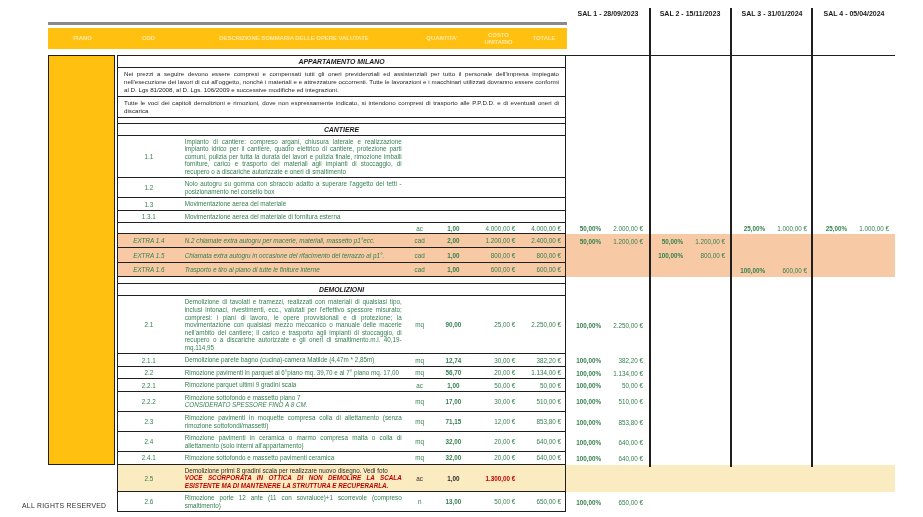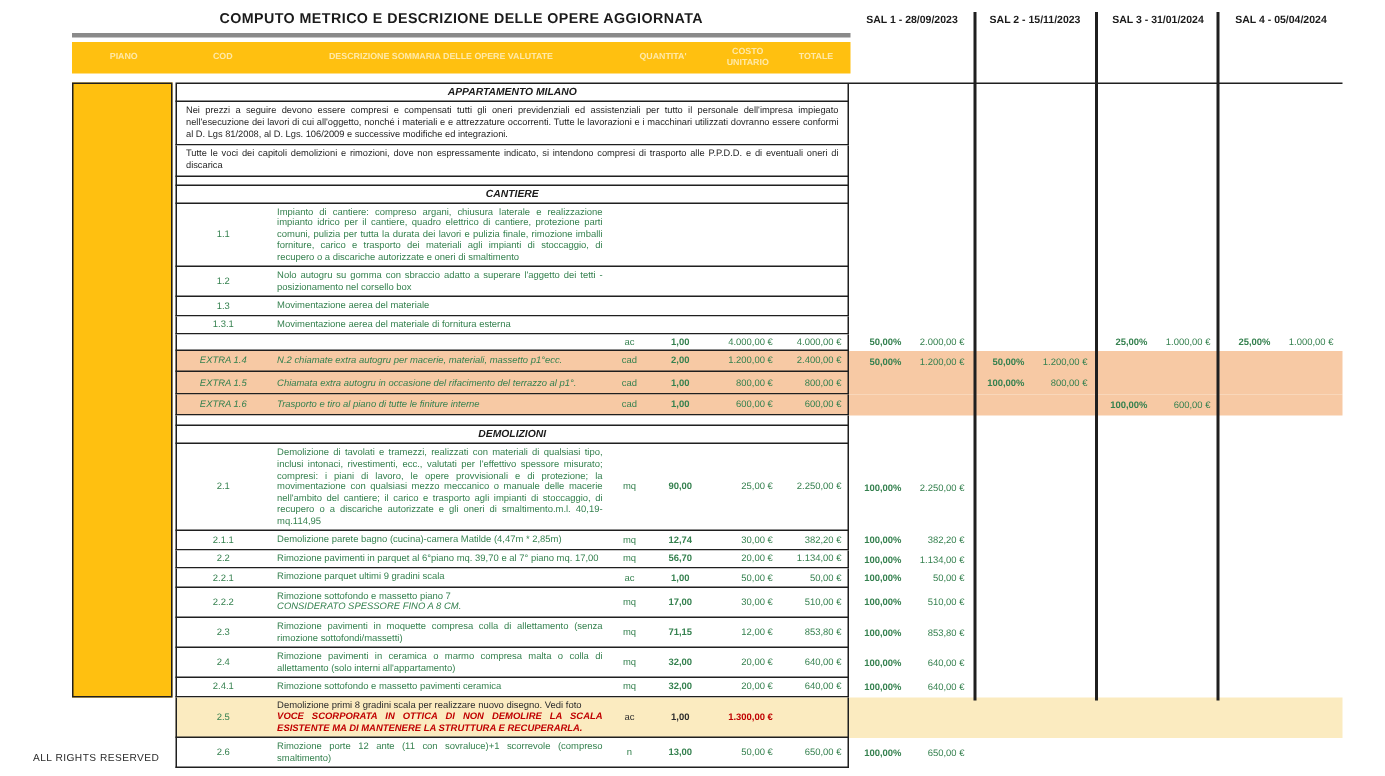--- a/index.html
+++ b/index.html
@@ -45,21 +45,20 @@
   .d2-green{display:block;font-style:italic;}
   .cost-red{color:#C00000;font-weight:bold;}
   .vline{position:absolute;top:8px;width:1.5px;height:459px;background:#1f1f1f;}
   .footer{position:absolute;left:22px;top:502px;font-size:6.8px;color:#2b2b2b;letter-spacing:.3px;}
 </style>
 </head>
 <body>
 
 <div class="page">
 
-  <div class="title">COMPUTO METRICO E DESCRIZIONE DELLE OPERE AGGIORNATA</div>
   <div class="gray-line"></div>
 
   <div class="col-header">
     <div class="hc piano">PIANO</div>
     <div class="hc cod">COD</div>
     <div class="hc desc">DESCRIZIONE SOMMARIA DELLE OPERE VALUTATE</div>
     <div class="hc qta">QUANTITA'</div>
     <div class="hc cu">COSTO UNITARIO</div>
     <div class="hc tot">TOTALE</div>
   </div>

